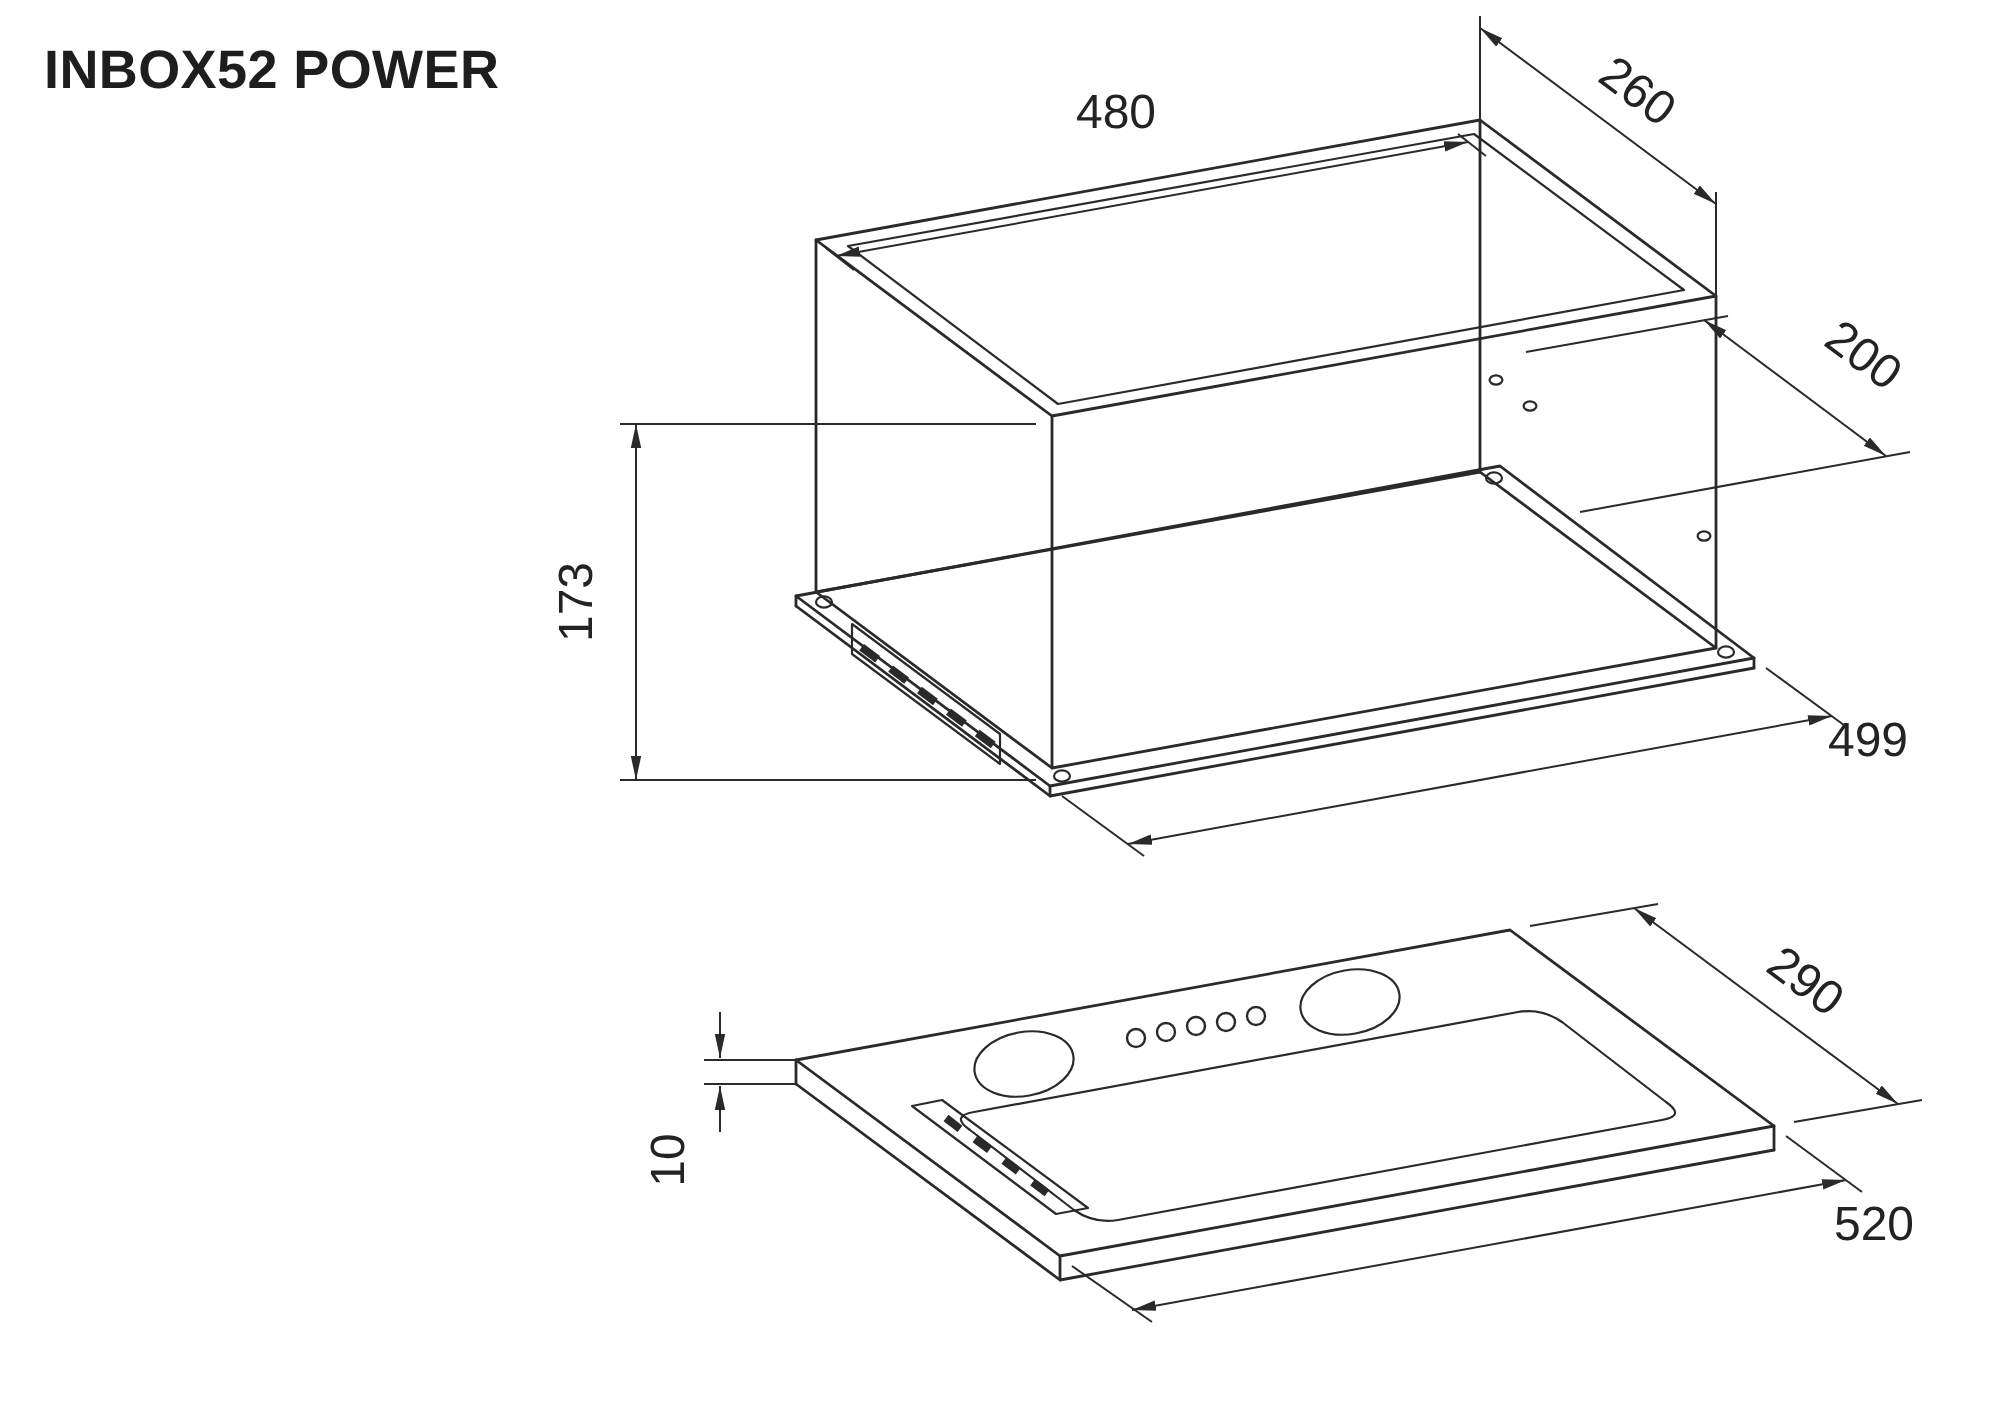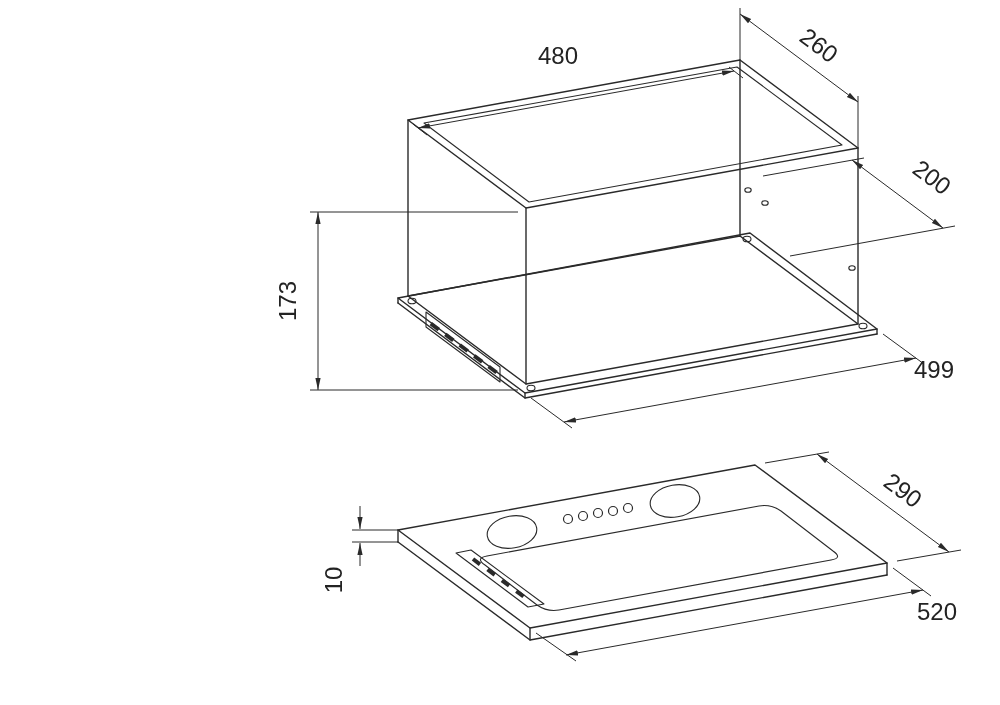--- a/index.html
+++ b/index.html
@@ -19,20 +19,21 @@
   .hole  { fill:none; stroke:#2a2a2a; stroke-width:1.1; }
   .slot  { stroke:#2a2a2a; stroke-width:4; stroke-linecap:butt; }
   .btn   { fill:none; stroke:#2a2a2a; stroke-width:1.2; }
   .dim-text { font-size:24px; fill:#232323; }
 </style>
 </head>
 <body>
 
 <div class="page">
 
+  <div class="title">INBOX52 POWER</div>
 
   <svg class="drawing" width="1000" height="705" viewBox="0 0 1000 705">
 
     <defs>
       <marker id="arr" viewBox="0 0 12 8" refX="12" refY="4" markerWidth="12" markerHeight="8" markerUnits="userSpaceOnUse" orient="auto-start-reverse">
         <path d="M12,4 L0,1.4 L0,6.6 Z" fill="#2a2a2a"></path>
       </marker>
     </defs>
 
     <g>

